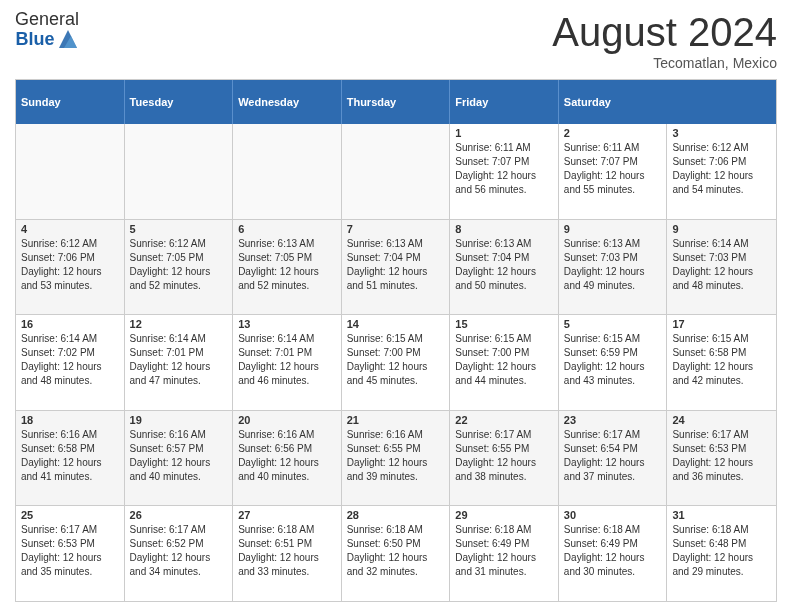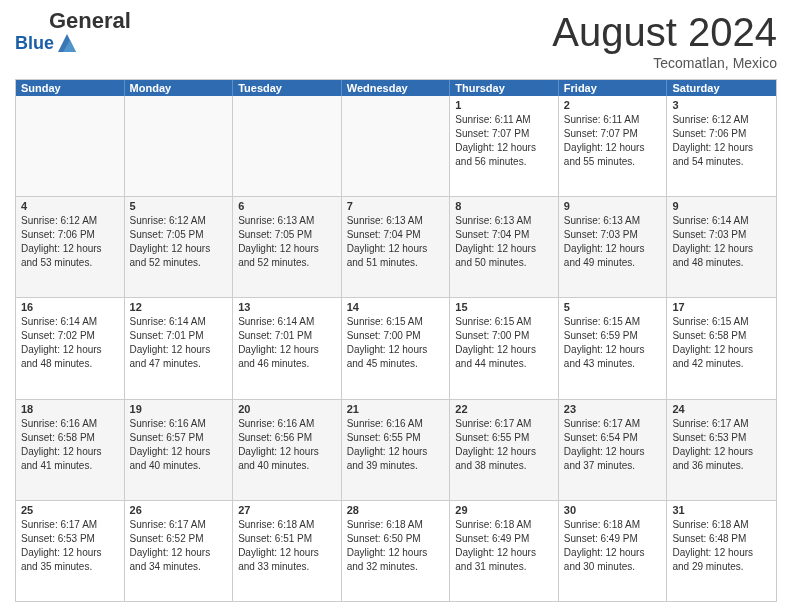--- a/index.html
+++ b/index.html
@@ -52,21 +52,21 @@
     }
     .cal-header-row {
       display: grid;
       grid-template-columns: repeat(7, 1fr);
       background: #2e6bb0;
     }
     .cal-header-cell {
       color: #fff;
       font-size: 11px;
       font-weight: bold;
-      padding: 2px 5px;
+      padding: 16px 5px;
       border-right: 1px solid #5a8fcc;
       text-align: left;
     }
     .cal-header-cell:last-child { border-right: none; }
     .cal-body {
       flex: 1;
       display: flex;
       flex-direction: column;
     }
     .cal-row {
@@ -100,40 +100,39 @@
       line-height: 1.4;
     }
   </style>
 </head>
 <body>
 
 <div class="page">
   <div class="header">
     <div class="logo">
       <div class="logo-text">
-        <span style="font-size:22px;font-weight:bold;color:#333;margin-left:34px;">General</span>
-        <div style="display:flex;align-items:center;">
+        <span style="font-size:18px;font-weight:normal;color:#333;">General</span>
+        <div style="display:flex;align-items:center;justify-content:center;">
           <span style="font-size:18px;font-weight:bold;color:#1a5fa8;">Blue</span>
           <svg width="22" height="22" viewBox="0 0 22 22" style="margin-left:2px;">
             <polygon points="2,20 11,2 20,20" fill="#1a5fa8" opacity="0.85"></polygon>
             <polygon points="7,20 14,8 20,20" fill="#5a9fd4" opacity="0.7"></polygon>
           </svg>
         </div>
       </div>
     </div>
     <div class="title-block">
       <div class="month-title">August 2024</div>
       <div class="subtitle">Tecomatlan, Mexico</div>
     </div>
   </div>
 
   <div class="calendar">
     <div class="cal-header-row" id="cal-header">
         <div class="cal-header-cell">Sunday</div>
-        <div class="cal-header-cell">Monday</div>
         <div class="cal-header-cell">Tuesday</div>
         <div class="cal-header-cell">Wednesday</div>
         <div class="cal-header-cell">Thursday</div>
         <div class="cal-header-cell">Friday</div>
         <div class="cal-header-cell">Saturday</div>
       </div>
     <div class="cal-body" id="cal-body">
         <div class="cal-row">
           <div class="cal-cell empty"></div>
           <div class="cal-cell empty"></div>

